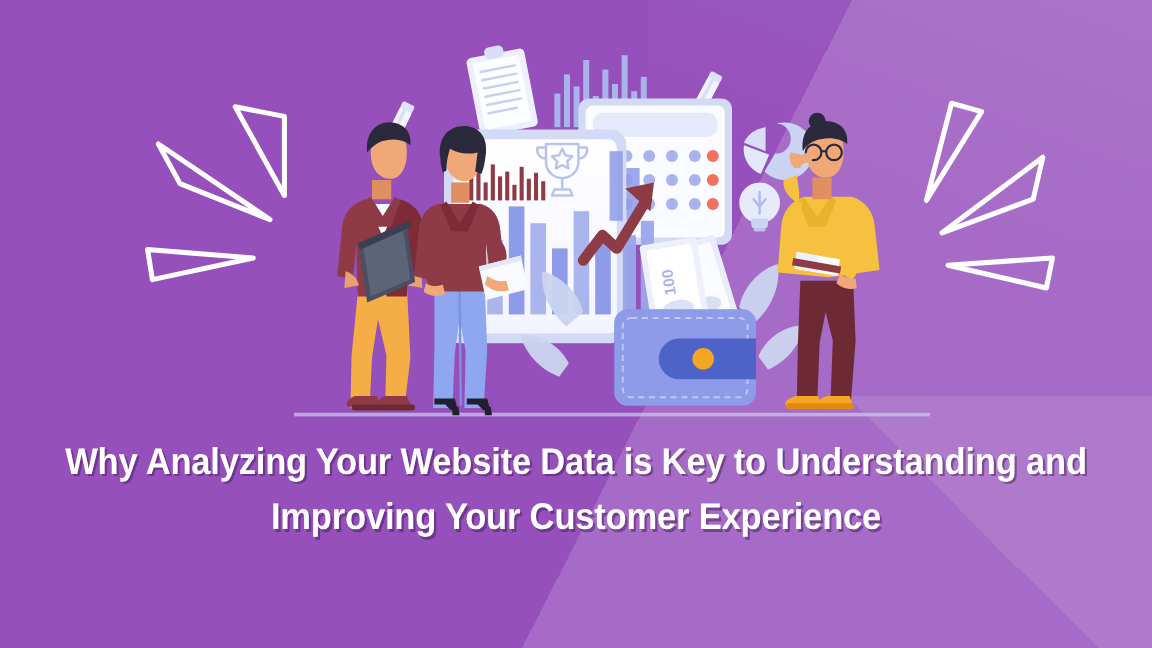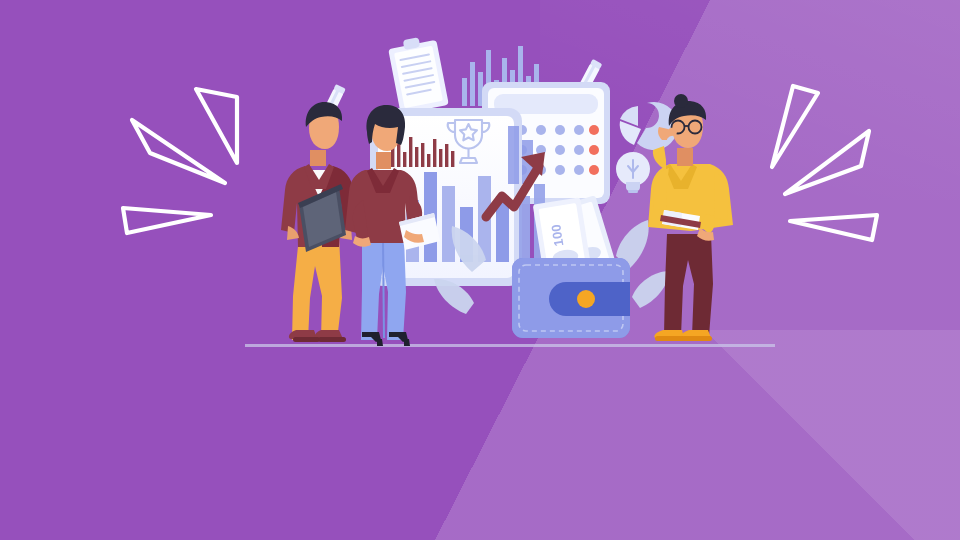--- a/index.html
+++ b/index.html
@@ -329,14 +329,18 @@
         <circle cx="678" cy="127" r="6.5"></circle>
         <circle cx="695" cy="127" r="6.5"></circle>
         <line x1="684.5" y1="126" x2="688.5" y2="126"></line>
       </g>
 
       <path d="M665,133 c3,-5 8,-7 13,-5 l-2,8 c-4,-1 -7,0 -9,3 Z" fill="#F0A878"></path>
     </g>
 
   </svg>
 
+  <div class="title-wrap">
+    <span class="title-line">Why Analyzing Your Website Data is Key to Understanding and</span>
+    <span class="title-line">Improving Your Customer Experience</span>
+  </div>
 
 </div>
 
 </body></html>

